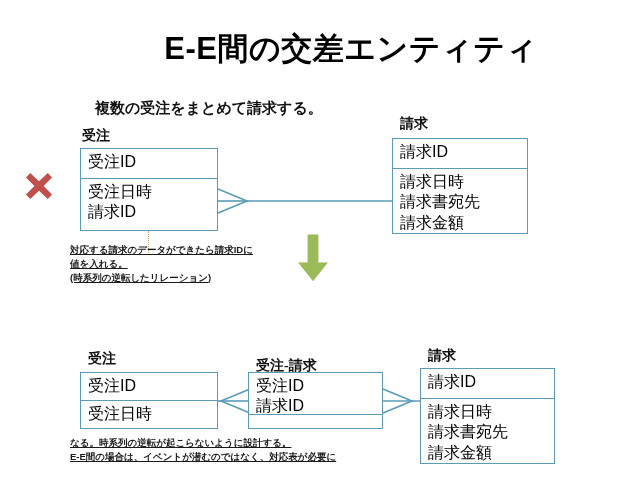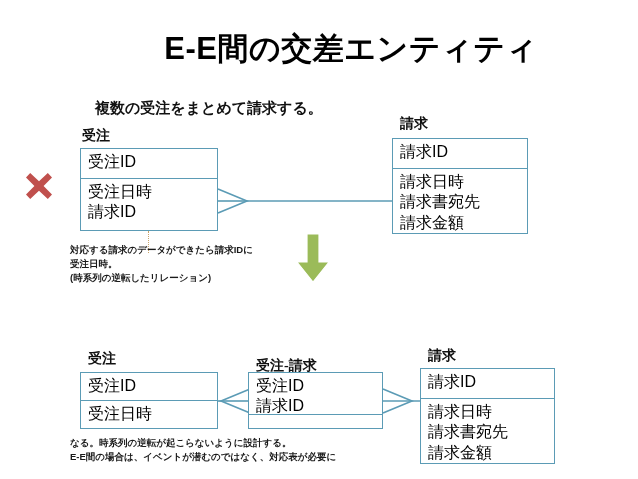--- a/index.html
+++ b/index.html
@@ -55,20 +55,21 @@
     white-space: nowrap;
   }
 
   .note {
     position: absolute;
     font-size: 9.5px;
     font-weight: bold;
     color: #1a1a1a;
     line-height: 1.45;
     white-space: nowrap;
+    text-decoration: underline;
   }
 
   
   .entity {
     position: absolute;
     box-sizing: border-box;
     border: 1.6px solid #5b9bb5;
     background: #ffffff;
   }
   .entity .pk {
@@ -158,21 +159,21 @@
     </div>
     <div class="attrs">
       <div class="row">請求日時</div>
       <div class="row">請求書宛先</div>
       <div class="row">請求金額</div>
     </div>
   </div>
 
   <div class="note" style="left:70px; top:243px;">
     <div>対応する請求のデータができたら請求IDに</div>
-    <div>受注日時。</div>
+    <div>値を入れる。</div>
     <div>(時系列の逆転したリレーション)</div>
   </div>
 
   <div class="green-arrow" style="left:296px; top:234px;">
     <svg width="34" height="50" viewBox="0 0 34 50">
       <path d="M11 0 L23 0 L23 28 L33 28 L17 48 L1 28 L11 28 Z" fill="#9bbb59" stroke="#ffffff" stroke-width="1.2"></path>
     </svg>
   </div>
 
   <div class="entity-caption" style="left:88px; top:350px;">受注</div>

